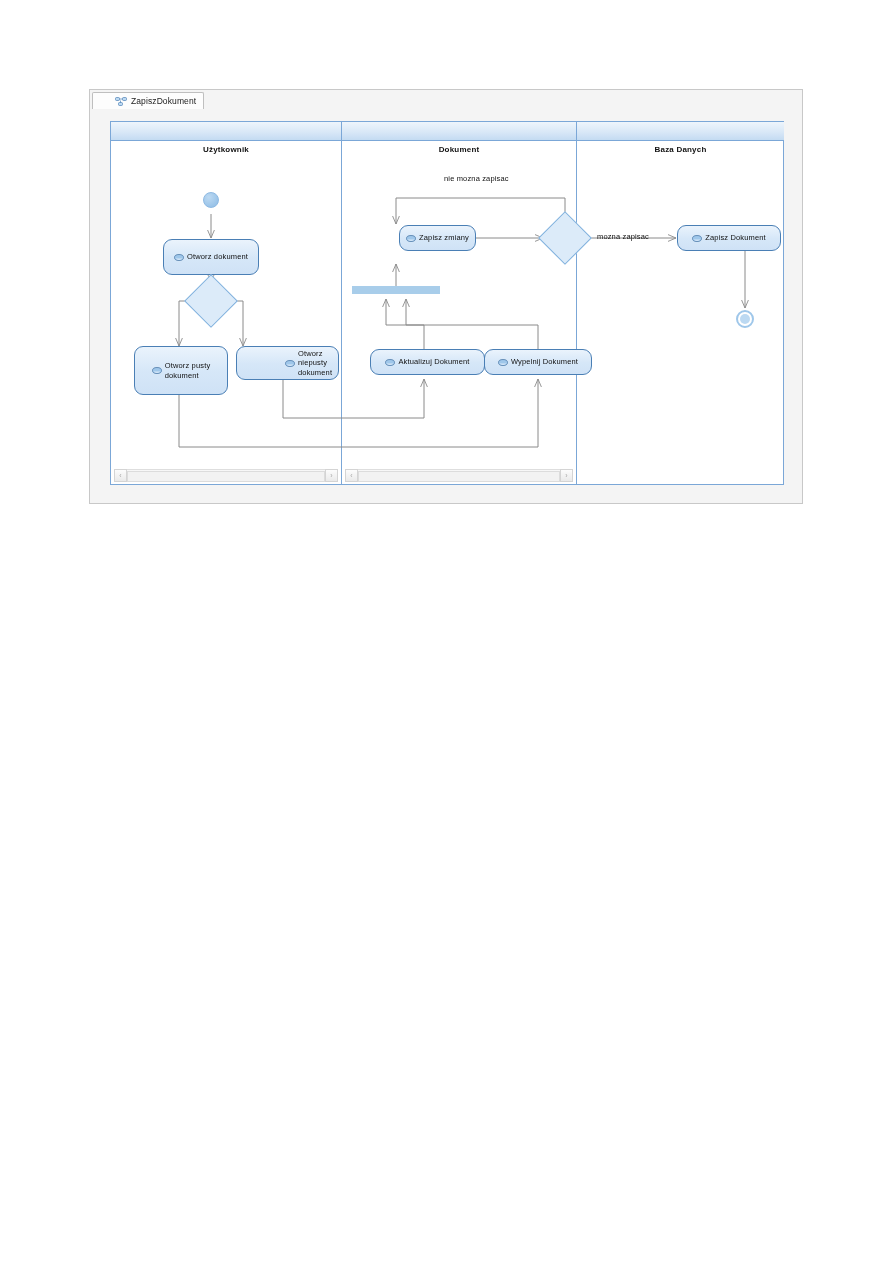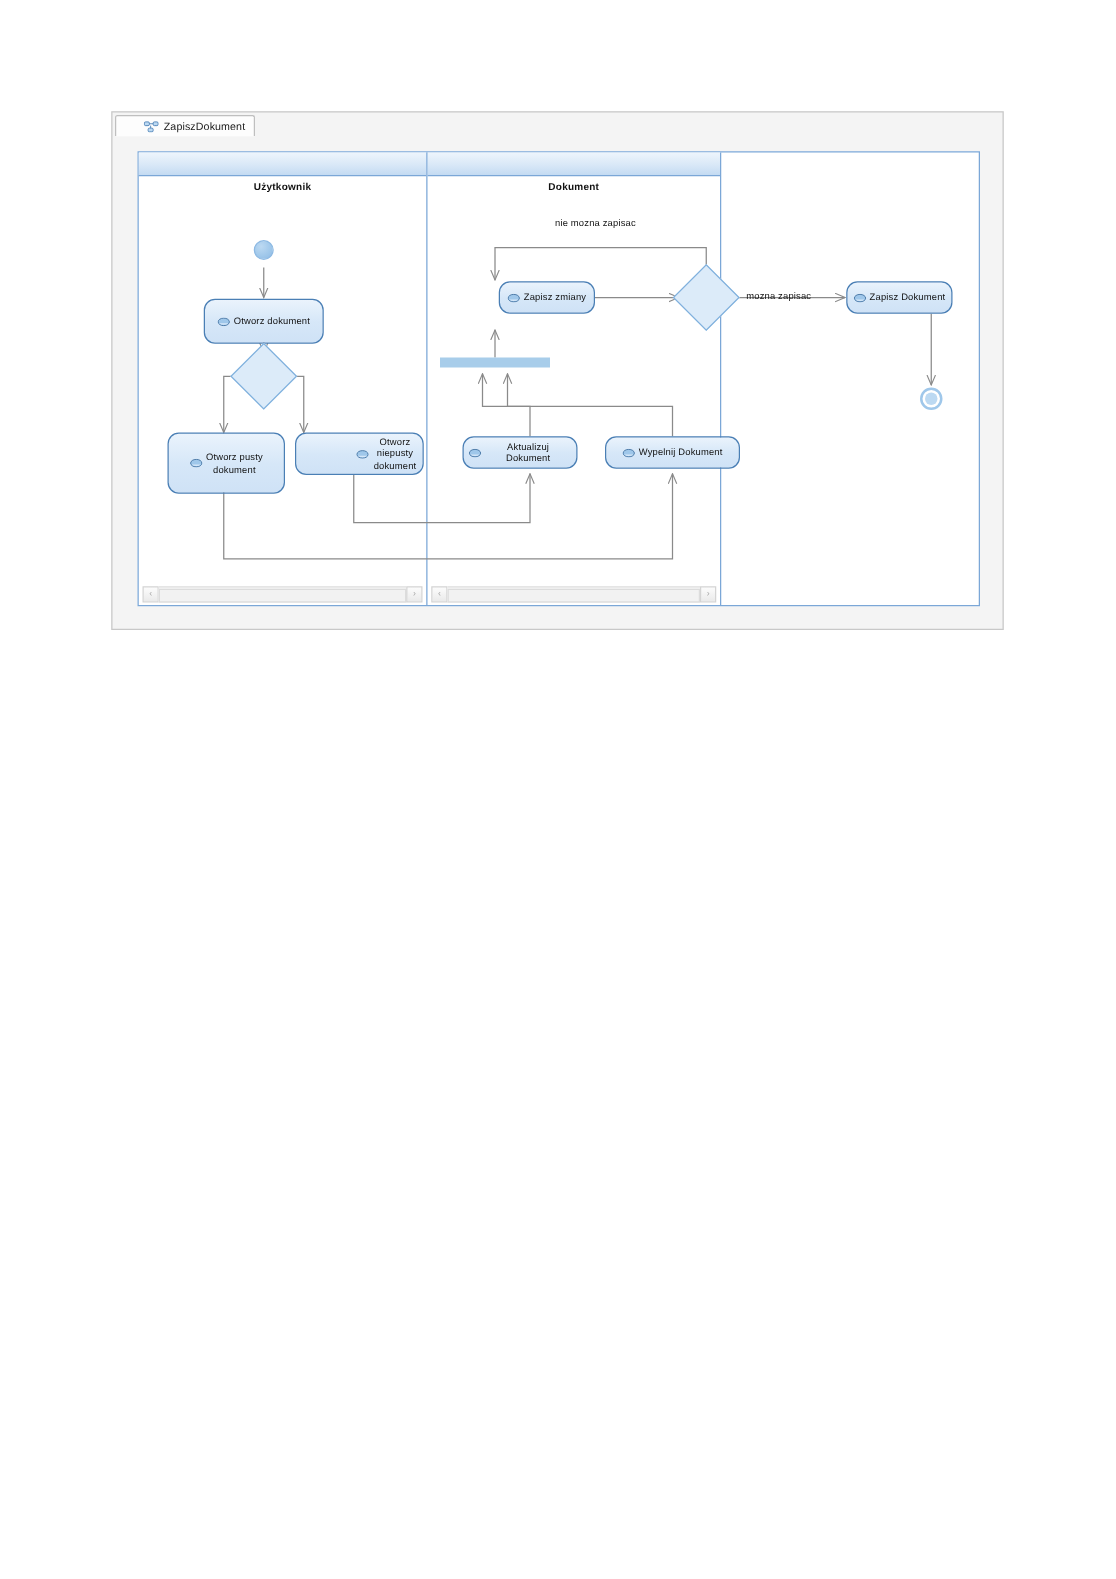--- a/index.html
+++ b/index.html
@@ -164,21 +164,21 @@
     box-sizing: border-box;
     display: flex;
     align-items: center;
     justify-content: center;
     gap: 3px;
     padding: 0 4px;
   }
   .action-label {
     font-size: 7.5px;
     color: #111111;
-    text-align: center;
+    text-align: left;
     line-height: 9.5px;
     letter-spacing: 0.15px;
     white-space: pre-line;
   }
   .action-icon {
     width: 10px;
     height: 7px;
     flex: 0 0 auto;
     display: block;
   }
@@ -263,20 +263,25 @@
     <div class="lane" style="left:0px; width:230px;">
       <div class="lane-header">
         <span class="lane-title">Użytkownik</span>
       </div>
     </div>
     <div class="lane" style="left:231px; width:234px;">
       <div class="lane-header">
         <span class="lane-title">Dokument</span>
       </div>
     </div>
+    <div class="lane" style="left:466px; width:207px;">
+      <div class="lane-header">
+        <span class="lane-title">Baza Danych</span>
+      </div>
+    </div>
 
     <div class="lane-divider" style="left:230px;"></div>
     <div class="lane-divider" style="left:465px;"></div>
 
     <svg id="edge-layer" viewBox="0 0 674 364">
       <defs>
         <marker id="arrowOpen" markerWidth="9" markerHeight="9" refX="8" refY="4" orient="auto">
           <path d="M0,0.6 L8,4 L0,7.4" fill="none" stroke="#8a8a8a" stroke-width="0.9"></path>
         </marker>
       </defs>
@@ -335,21 +340,21 @@
 
       <div class="action-node" style="left:125px; top:224px; width:103px; height:34px;padding-left:48px;">
         <svg class="action-icon" viewBox="0 0 10 7">
           <ellipse cx="5" cy="3.5" rx="4.5" ry="3" fill="#9fc7ea" stroke="#3f6f9f" stroke-width="0.7"></ellipse>
           <path d="M1.3,4.6 A4.5,3 0 0 0 8.7,4.6" fill="#d6e7f8" stroke="none"></path>
         </svg>
         <span class="action-label">Otworz niepusty
 dokument</span>
       </div>
 
-      <div class="action-node" style="left:259px; top:227px; width:92px; height:26px;">
+      <div class="action-node" style="left:259px; top:227px; width:115px; height:26px;">
         <svg class="action-icon" viewBox="0 0 10 7">
           <ellipse cx="5" cy="3.5" rx="4.5" ry="3" fill="#9fc7ea" stroke="#3f6f9f" stroke-width="0.7"></ellipse>
           <path d="M1.3,4.6 A4.5,3 0 0 0 8.7,4.6" fill="#d6e7f8" stroke="none"></path>
         </svg>
         <span class="action-label">Aktualizuj Dokument</span>
       </div>
 
       <div class="action-node" style="left:373px; top:227px; width:108px; height:26px;">
         <svg class="action-icon" viewBox="0 0 10 7">
           <ellipse cx="5" cy="3.5" rx="4.5" ry="3" fill="#9fc7ea" stroke="#3f6f9f" stroke-width="0.7"></ellipse>
@@ -363,21 +368,21 @@
       <div class="action-node" style="left:288px; top:103px; width:77px; height:26px;">
         <svg class="action-icon" viewBox="0 0 10 7">
           <ellipse cx="5" cy="3.5" rx="4.5" ry="3" fill="#9fc7ea" stroke="#3f6f9f" stroke-width="0.7"></ellipse>
           <path d="M1.3,4.6 A4.5,3 0 0 0 8.7,4.6" fill="#d6e7f8" stroke="none"></path>
         </svg>
         <span class="action-label">Zapisz zmiany</span>
       </div>
 
       <div class="decision-node" style="left:435px; top:97px;"></div>
 
-      <div class="action-node" style="left:566px; top:103px; width:85px; height:26px;">
+      <div class="action-node" style="left:566px; top:103px; width:104px; height:26px;">
         <svg class="action-icon" viewBox="0 0 10 7">
           <ellipse cx="5" cy="3.5" rx="4.5" ry="3" fill="#9fc7ea" stroke="#3f6f9f" stroke-width="0.7"></ellipse>
           <path d="M1.3,4.6 A4.5,3 0 0 0 8.7,4.6" fill="#d6e7f8" stroke="none"></path>
         </svg>
         <span class="action-label">Zapisz Dokument</span>
       </div>
 
       <div class="end-node" style="left:625px; top:188px;"></div>
 
       <div class="edge-label" style="left:333px; top:52px;">nie mozna zapisac</div>

